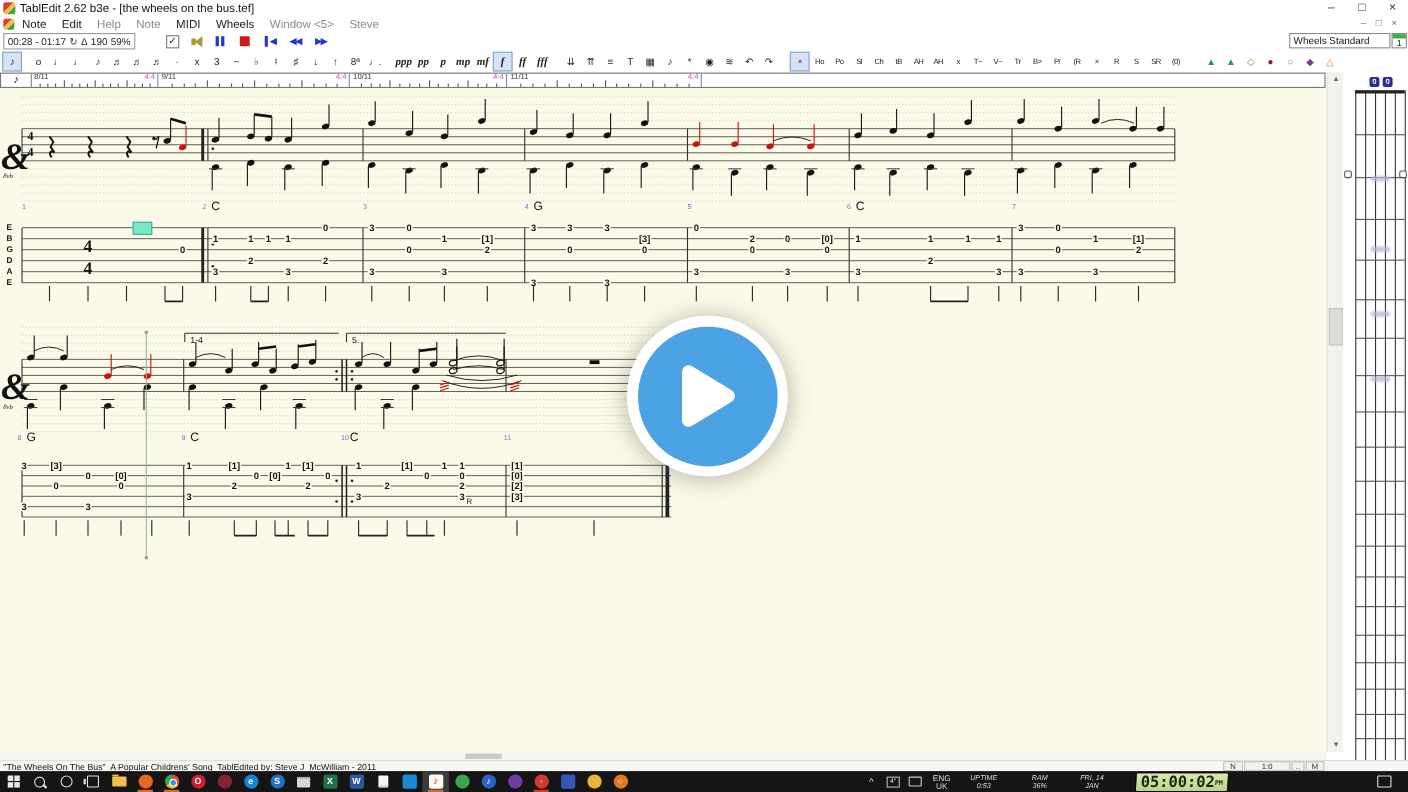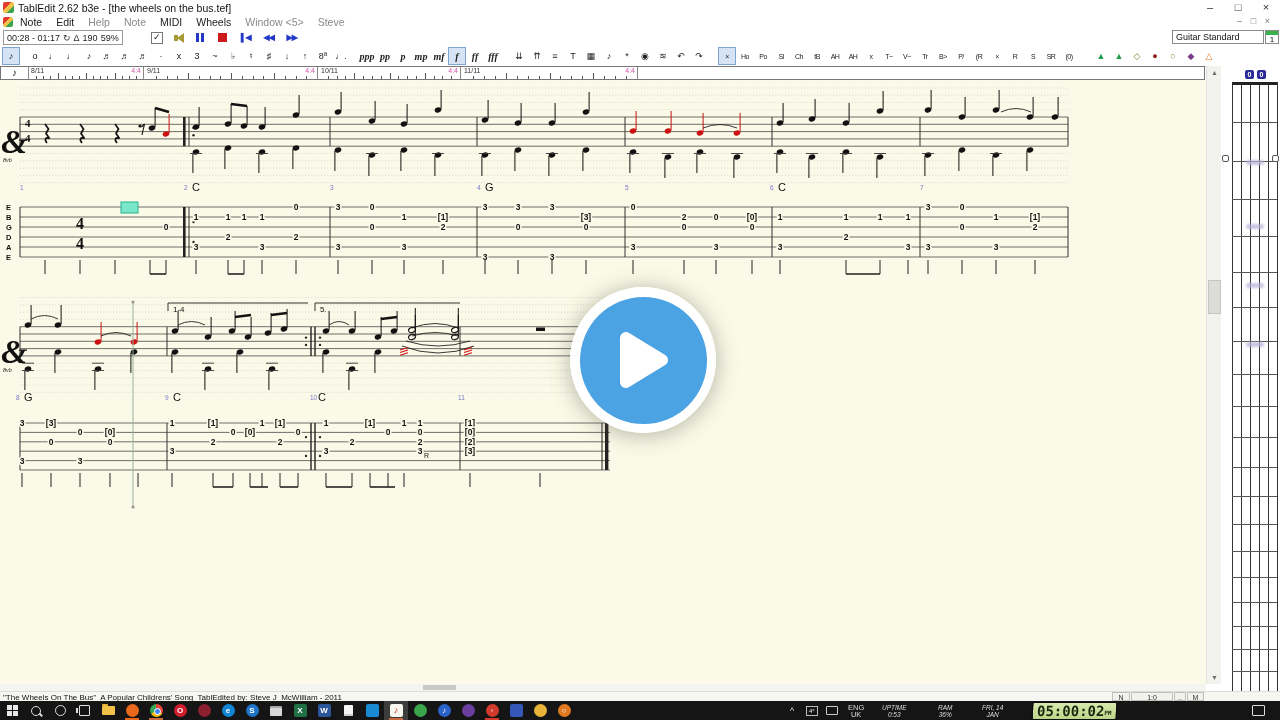--- a/index.html
+++ b/index.html
@@ -844,21 +844,21 @@
     <div class="fret" style="left: 11px; top: 647px; width: 45px;"></div>
     <div class="inlay" style="left: 25px; top: 114px;"></div>
     <div class="inlay" style="left: 25px; top: 178px;"></div>
     <div class="inlay" style="left: 25px; top: 237px;"></div>
     <div class="inlay" style="left: 25px; top: 296px;"></div>
     <div class="sidemark" style="left: 1px; top: 109px;"></div>
     <div class="sidemark" style="left: 51px; top: 109px;"></div>
     <div class="openmark" style="left: 24px; top: 24px;">0</div>
     <div class="openmark" style="left: 36px; top: 24px;">0</div>
   </div>
-<div id="combo" class="abs">Guitar Standard</div>
+<div id="combo" class="abs">Wheels Standard</div>
 <div id="spin" class="abs">
   <div class="g"></div>
   <div class="v">1</div>
 </div>
 
 <div id="statusbar" class="abs">
   <span class="txt">"The Wheels On The Bus"  A Popular Childrens' Song  TablEdited by: Steve J  McWilliam - 2011</span>
 <div class="sbox" style="left: 1112px; width: 18px;">N</div>
     <div class="sbox" style="left: 1131px; width: 42px;">1:0</div>
     <div class="sbox" style="left: 1174px; width: 12px;">..</div>

